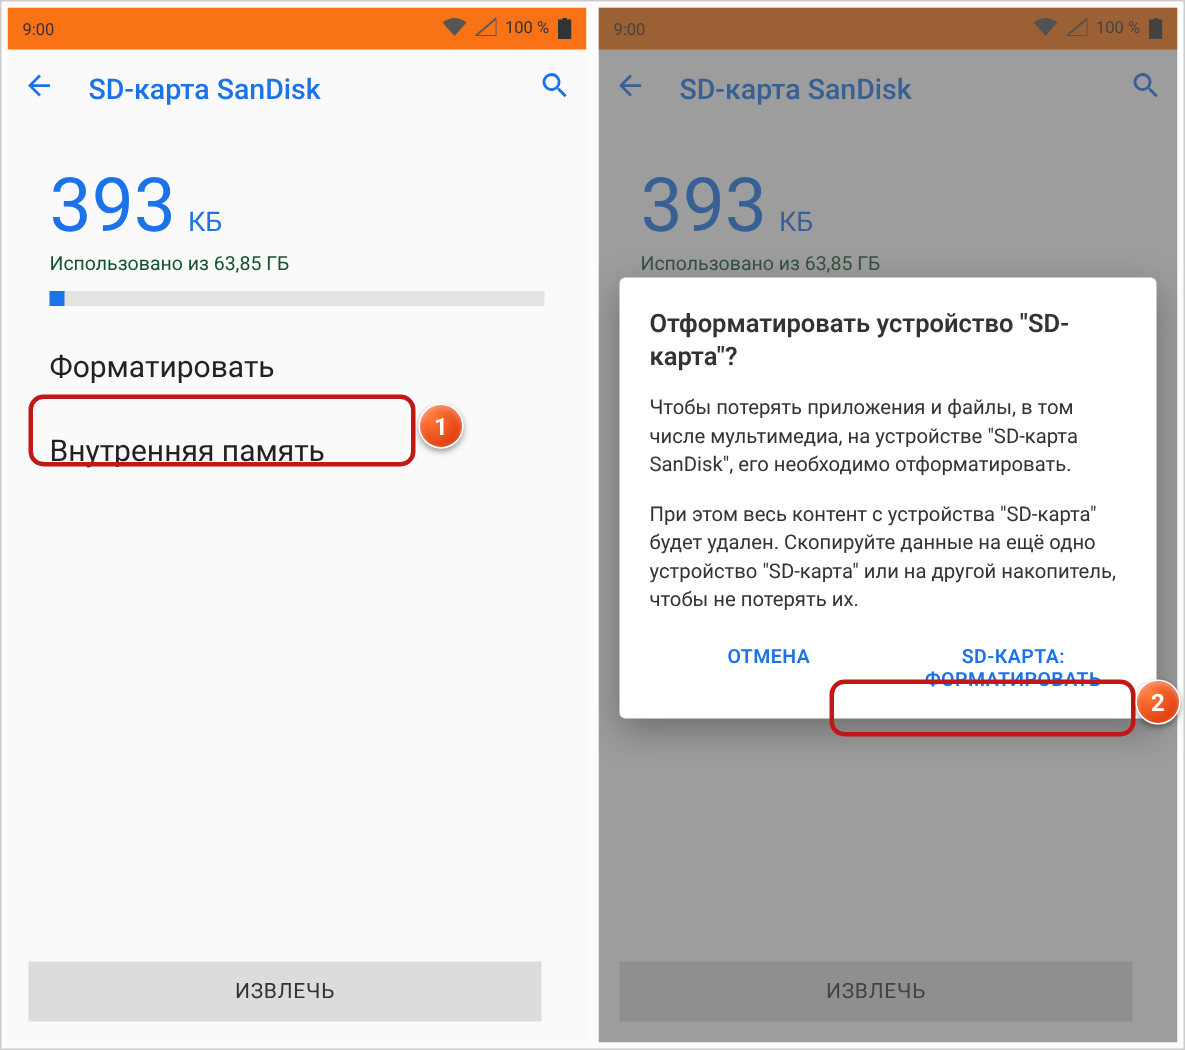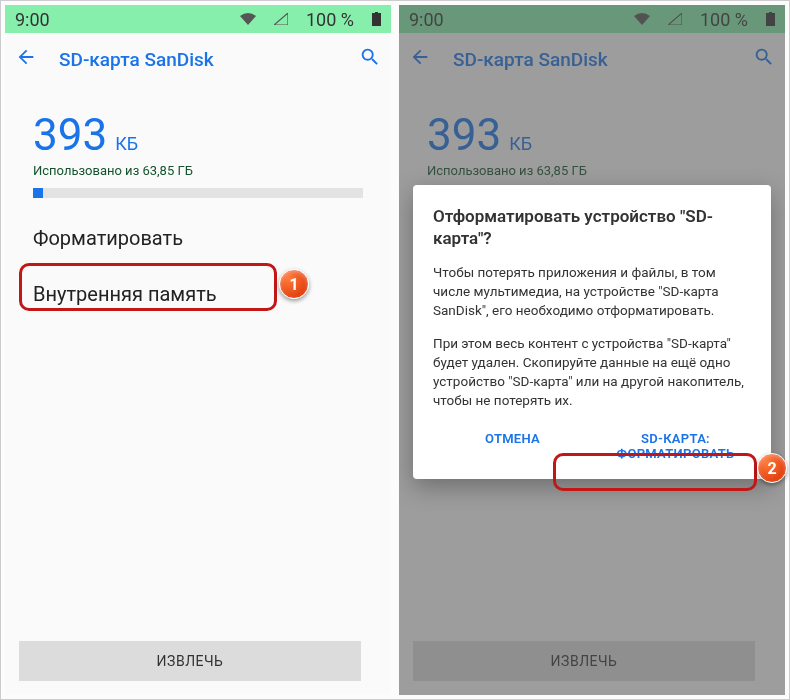--- a/index.html
+++ b/index.html
@@ -22,51 +22,51 @@
   .phone {
     flex: 1;
     background: #fafafa;
     display: flex;
     flex-direction: column;
     position: relative;
     overflow: hidden;
   }
   .statusbar {
     height: 28px;
-    background: #86efac;
+    background: #f97316;
     display: flex;
     align-items: center;
     padding: 0 10px;
-    font-size: 18px;
+    font-size: 11px;
     color: #333;
   }
   .statusbar .sb-right {
     margin-left: auto;
     display: flex;
-    align-items: center;
-    gap: 18px;
+    align-items: flex-start;
+    gap: 6px;
   }
   .sb-icon svg { display: block; }
   .appbar {
     height: 52px;
     display: flex;
     align-items: center;
     padding: 0 10px;
     gap: 22px;
   }
   .appbar .back-icon { color: #1a73e8; }
   .appbar-title { color: #1a73e8; font-size: 19px; font-weight: 500; flex: 1; }
   .search-icon { color: #1a73e8; }
   .content {
     flex: 1;
     padding: 0;
   }
   .storage-block { padding: 24px 28px 4px 28px; }
   .size-row { display: flex; align-items: baseline; gap: 8px; color: #1a73e8; }
-  .size-val { font-size: 44px; font-weight: 400; }
+  .size-val { font-size: 50px; font-weight: 400; }
   .size-unit { font-size: 18px; }
   .used-label { font-size: 13px; color: #14532d; margin-top: 2px; }
   .progress {
     margin-top: 10px;
     height: 10px;
     background: #e3e3e3;
     position: relative;
   }
   .progress-fill {
     position: absolute; left: 0; top: 0; bottom: 0;

